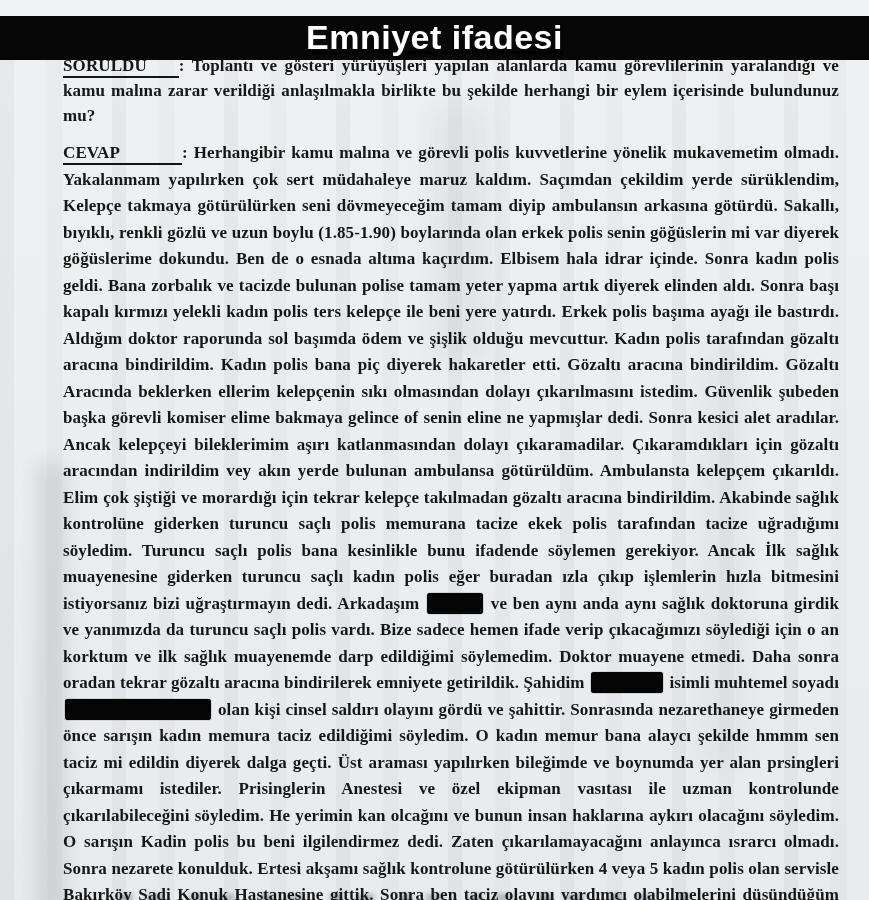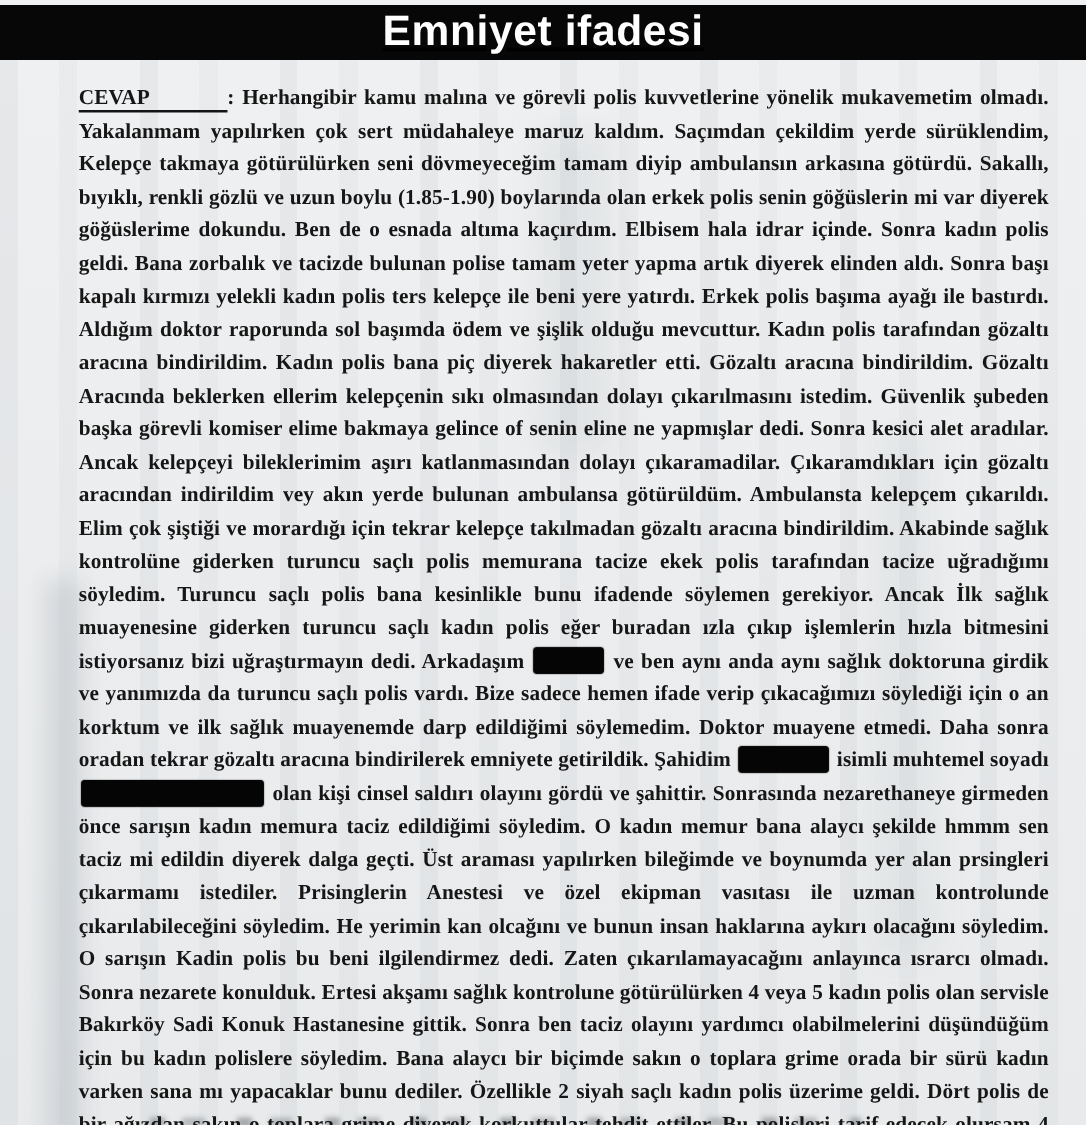--- a/index.html
+++ b/index.html
@@ -10,21 +10,21 @@
     height: 900px;
     margin: 0 auto;
     overflow: hidden;
     background: #f0f1f2;
     font-family: "Liberation Serif", serif;
   }
 
   
   .title-bar {
     position: absolute;
-    top: 4px; left: 0; right: 0;
+    top: 16px; left: 0; right: 0;
     height: 44px;
     background: #070707;
     display: flex;
     align-items: center;
     justify-content: center;
     z-index: 3;
     text-decoration: underline;
   }
   .title-bar .title-text {
     color: #ffffff;
@@ -101,20 +101,24 @@
 <body>
 
 <div class="page">
 
   <div class="title-bar">
     <span class="title-text">Emniyet ifadesi</span>
   </div>
 
   <div class="doc">
 
+    <p class="para question">
+      <span class="plabel plabel-question"><span>SORULDU</span></span><span class="colon">:</span>
+      <span>Toplantı ve gösteri yürüyüşleri yapılan alanlarda kamu görevlilerinin yaralandığı ve kamu malına zarar verildiği anlaşılmakla birlikte bu şekilde herhangi bir eylem içerisinde bulundunuz mu?</span>
+    </p>
 
     <p class="para answer">
       <span class="plabel plabel-answer"><span>CEVAP</span></span><span class="colon">:</span>
       <span> <span>Herhangibir kamu malına ve görevli polis kuvvetlerine yönelik mukavemetim olmadı. Yakalanmam yapılırken çok sert müdahaleye maruz kaldım. Saçımdan çekildim yerde sürüklendim, Kelepçe takmaya götürülürken seni dövmeyeceğim tamam diyip ambulansın arkasına götürdü. Sakallı, bıyıklı, renkli gözlü ve uzun boylu (1.85-1.90) boylarında olan erkek polis senin göğüslerin mi var diyerek göğüslerime dokundu. Ben de o esnada altıma kaçırdım. Elbisem hala idrar içinde. Sonra kadın polis geldi. Bana zorbalık ve tacizde bulunan polise tamam yeter yapma artık diyerek elinden aldı. Sonra başı kapalı kırmızı yelekli kadın polis ters kelepçe ile beni yere yatırdı. Erkek polis başıma ayağı ile bastırdı. Aldığım doktor raporunda sol başımda ödem ve şişlik olduğu mevcuttur. Kadın polis tarafından gözaltı aracına bindirildim. Kadın polis bana piç diyerek hakaretler etti. Gözaltı aracına bindirildim. Gözaltı Aracında beklerken ellerim kelepçenin sıkı olmasından dolayı çıkarılmasını istedim. Güvenlik şubeden başka görevli komiser elime bakmaya gelince of senin eline ne yapmışlar dedi. Sonra kesici alet aradılar. Ancak kelepçeyi bileklerimim aşırı katlanmasından dolayı çıkaramadilar. Çıkaramdıkları için gözaltı aracından indirildim vey akın yerde bulunan ambulansa götürüldüm. Ambulansta kelepçem çıkarıldı. Elim çok şiştiği ve morardığı için tekrar kelepçe takılmadan gözaltı aracına bindirildim. Akabinde sağlık kontrolüne giderken turuncu saçlı polis memurana tacize ekek polis tarafından tacize uğradığımı söyledim. Turuncu saçlı polis bana kesinlikle bunu ifadende söylemen gerekiyor. Ancak İlk sağlık muayenesine giderken turuncu saçlı kadın polis eğer buradan ızla çıkıp işlemlerin hızla bitmesini istiyorsanız bizi uğraştırmayın dedi. Arkadaşım</span> <span class="redaction" style="width: 56px;"></span> <span>ve ben aynı anda aynı sağlık doktoruna girdik ve yanımızda da turuncu saçlı polis vardı. Bize sadece hemen ifade verip çıkacağımızı söylediği için o an korktum ve ilk sağlık muayenemde darp edildiğimi söylemedim. Doktor muayene etmedi. Daha sonra oradan tekrar gözaltı aracına bindirilerek emniyete getirildik. Şahidim</span> <span class="redaction" style="width: 72px;"></span> <span>isimli muhtemel soyadı</span> <span class="redaction" style="width: 146px;"></span> <span>olan kişi cinsel saldırı olayını gördü ve şahittir. Sonrasında nezarethaneye girmeden önce sarışın kadın memura taciz edildiğimi söyledim. O kadın memur bana alaycı şekilde hmmm sen taciz mi edildin diyerek dalga geçti. Üst araması yapılırken bileğimde ve boynumda yer alan prsingleri çıkarmamı istediler. Prisinglerin Anestesi ve özel ekipman vasıtası ile uzman kontrolunde çıkarılabileceğini söyledim. He yerimin kan olcağını ve bunun insan haklarına aykırı olacağını söyledim. O sarışın Kadin polis bu beni ilgilendirmez dedi. Zaten çıkarılamayacağını anlayınca ısrarcı olmadı. Sonra nezarete konulduk. Ertesi akşamı sağlık kontrolune götürülürken 4 veya 5 kadın polis olan servisle Bakırköy Sadi Konuk Hastanesine gittik. Sonra ben taciz olayını yardımcı olabilmelerini düşündüğüm için bu kadın polislere söyledim. Bana alaycı bir biçimde sakın o toplara grime orada bir sürü kadın varken sana mı yapacaklar bunu dediler. Özellikle 2 siyah saçlı kadın polis üzerime geldi. Dört polis de bir ağızdan sakın o toplara grime diyerek korkuttular tehdit ettiler. Bu polisleri tarif edecek olursam 4 kadından 2'si siyah saçlı. Siyah saçlı olanlardan birinde bere vardı. Bereli olan polisin telefon kılıfı pırıltılıydı. Galiba diğer siyah saçlı olan amir emir veren, Diğer 2 kadın polisin birisi turuncu saçlı diğeri de kahve renkli saçlı ve renkli gözlüydü. Ve boyları yaklaşık 165 civarındaydı. Pirisinleri çıkarmaya çalışan sarı saçlı kadın polis polarım ve eşofmanımda bulunan ipleri çıkaracağım dedi. Ben ipleri çıkarmayı denememe ragmen, ipler çıkmadı ancak kesilmelerini istemedim. O da beni alaycı bir uslupla kesicem onları diyerek tehdit etti. Yakınlarıma haber verilmediği için 24 saate yakın idrarlı kıyafetlerle bekletildim. Bahsettiğim şahıslardan şikaydetçiyim.</span></span>
     </p>
 
     <div class="streak streak-left"></div>
     <div class="streak streak-mid"></div>
     <div class="streak streak-right"></div>
     <div class="streak bottom-smudge"></div>

